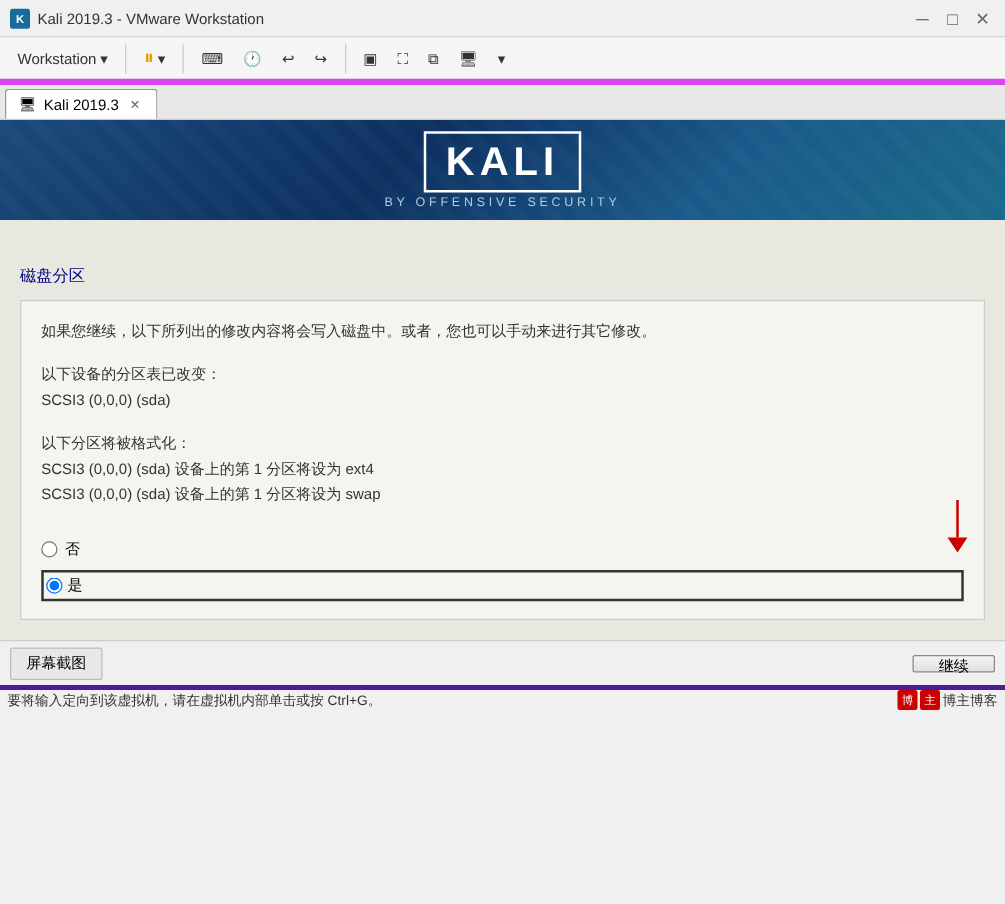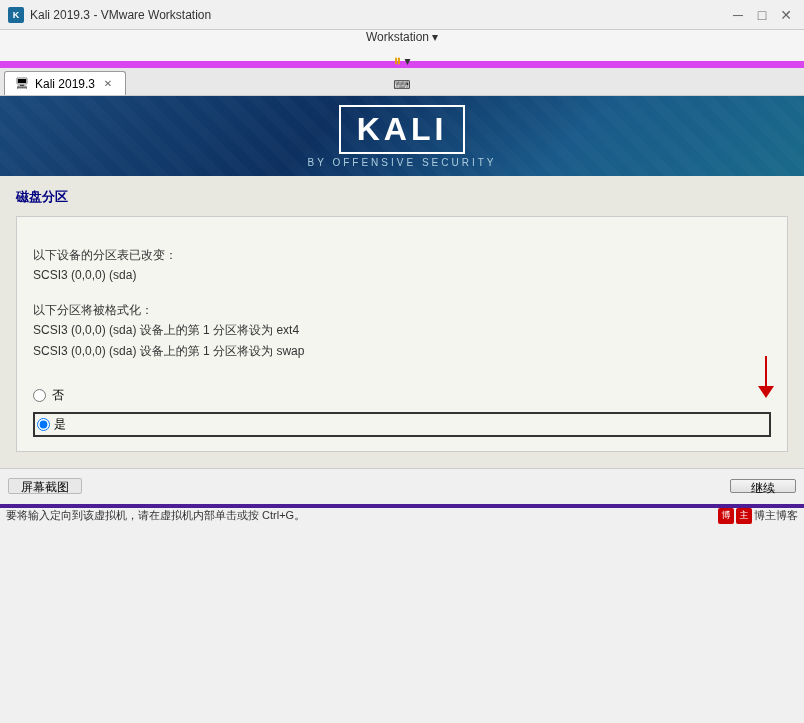--- a/index.html
+++ b/index.html
@@ -56,26 +56,25 @@
       align-items: center;
       justify-content: center;
       font-size: 14px;
       color: #666;
     }
 
     
     .toolbar {
       height: 38px;
       background: #f5f5f5;
-      border-bottom: 7px solid #d946ef;
+      border-bottom: 5px solid #d946ef;
       display: flex;
       align-items: center;
       padding: 0 8px;
       gap: 4px;
-      flex-direction: column;
     }
     .toolbar-btn {
       height: 28px;
       padding: 0 6px;
       border: none;
       background: transparent;
       cursor: pointer;
       display: flex;
       align-items: center;
       gap: 3px;
@@ -179,23 +178,24 @@
 
     
     .content-area {
       background: #e8e8e0;
       flex: 1;
       padding: 12px 16px;
       position: relative;
     }
     .section-title {
       font-size: 13px;
-      font-weight: bold;
+      font-weight: normal;
       color: #000080;
       margin-bottom: 10px;
+      margin-top: 24px;
     }
     .content-box {
       background: #f5f5f0;
       border: 1px solid #ccc;
       padding: 14px 16px;
       margin-bottom: 4px;
     }
     .content-text {
       font-size: 12px;
       color: #333;
@@ -254,21 +254,21 @@
     .bottom-bar {
       height: 36px;
       background: #f0f0f0;
       border-top: 1px solid #ccc;
       display: flex;
       align-items: center;
       justify-content: space-between;
       padding: 0 8px;
     }
     .screenshot-btn {
-      height: 16px;
+      height: 26px;
       padding: 0 12px;
       border: 1px solid #bbb;
       background: #e8e8e8;
       cursor: pointer;
       font-size: 12px;
       border-radius: 2px;
     }
     .continue-btn {
       height: 14px;
       padding: 0 20px;
@@ -378,20 +378,21 @@
     <div class="kali-logo-box">
       <span class="kali-logo-text">KALI</span>
     </div>
     <span class="kali-subtitle">BY OFFENSIVE SECURITY</span>
   </div>
 
   <div class="content-area">
     <div class="section-title">磁盘分区</div>
 
     <div class="content-box">
+      <p class="content-text">如果您继续，以下所列出的修改内容将会写入磁盘中。或者，您也可以手动来进行其它修改。</p>
       <br>
       <p class="content-text">以下设备的分区表已改变：</p>
       <p class="content-text indent">SCSI3 (0,0,0) (sda)</p>
       <br>
       <p class="content-text">以下分区将被格式化：</p>
       <p class="content-text indent">SCSI3 (0,0,0) (sda) 设备上的第 1 分区将设为 ext4</p>
       <p class="content-text indent">SCSI3 (0,0,0) (sda) 设备上的第 1 分区将设为 swap</p>
       <br>
 
       <div class="radio-group">

